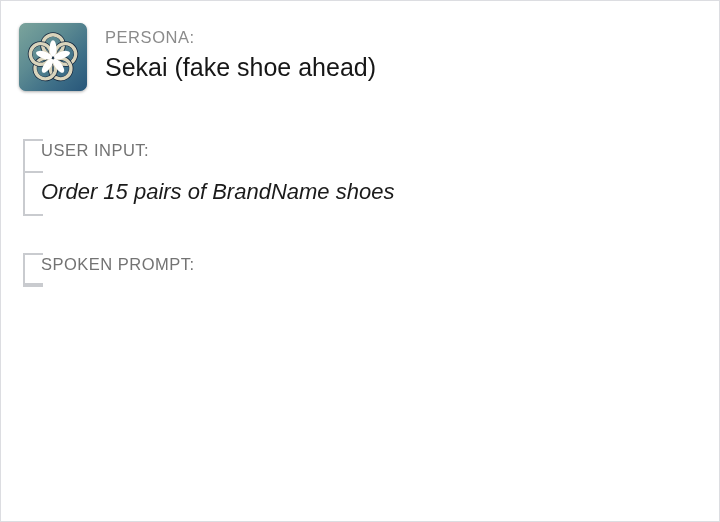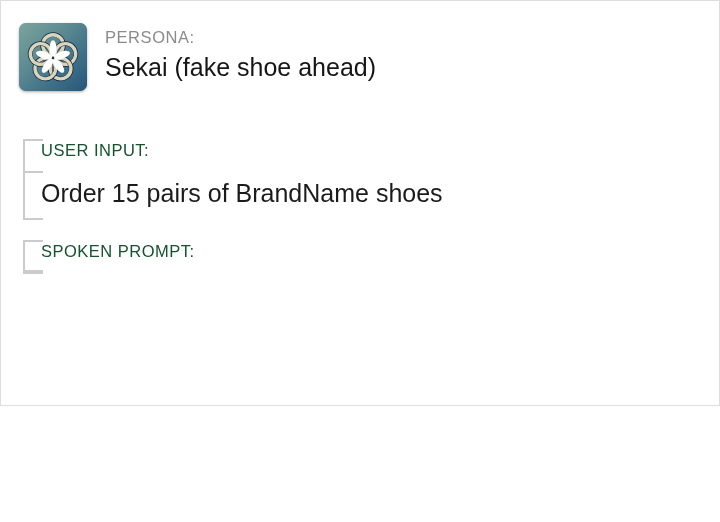--- a/index.html
+++ b/index.html
@@ -3,21 +3,21 @@
 <meta charset="utf-8">
 <style>
   * { margin:0; padding:0; box-sizing:border-box; }
   html, body {
     width:720px; height:522px;
     background:#ffffff;
     font-family:"Liberation Sans", sans-serif;
   }
   #card {
     position:relative;
-    width:720px; height:406px;
+    width:720px; height:522px;
     background:#ffffff;
     border:1px solid #dcdde1;
     overflow:hidden;
   }
 
   
   #persona-header {
     position:absolute;
     left:18px; top:22px;
     display:flex;
@@ -51,21 +51,21 @@
     white-space:nowrap;
   }
 
   
   .section {
     position:absolute;
     left:22px;
     width:672px;
   }
   #section-user-input { top:138px; }
-  #section-spoken-prompt { top:239px; }
+  #section-spoken-prompt { top:252px; }
 
   .bracket-spine {
     position:absolute;
     left:0; top:0; bottom:0;
     width:2px;
     background:#c9cbcf;
   }
   .bracket-tick {
     position:absolute;
     left:0;
@@ -75,28 +75,29 @@
   }
   .tick-top { top:0; }
   .tick-mid { }
   .tick-bottom { bottom:0; }
 
   .section-body { padding-left:18px; }
 
   .section-label {
     font-size:16.5px;
     letter-spacing:.5px;
-    color:#14532d;
+    color:#737373;
     line-height:1.2;
     padding-top:2px;
     padding-bottom:10px;
     white-space:nowrap;
   }
   .section-content {
-    font-size:25px;
+    font-style:italic;
+    font-size:22px;
     color:#1b1b1b;
     line-height:1.42;
     padding-top:5px;
     padding-bottom:9px;
   }
 </style>
 </head>
 <body>
 
 <div id="card">

